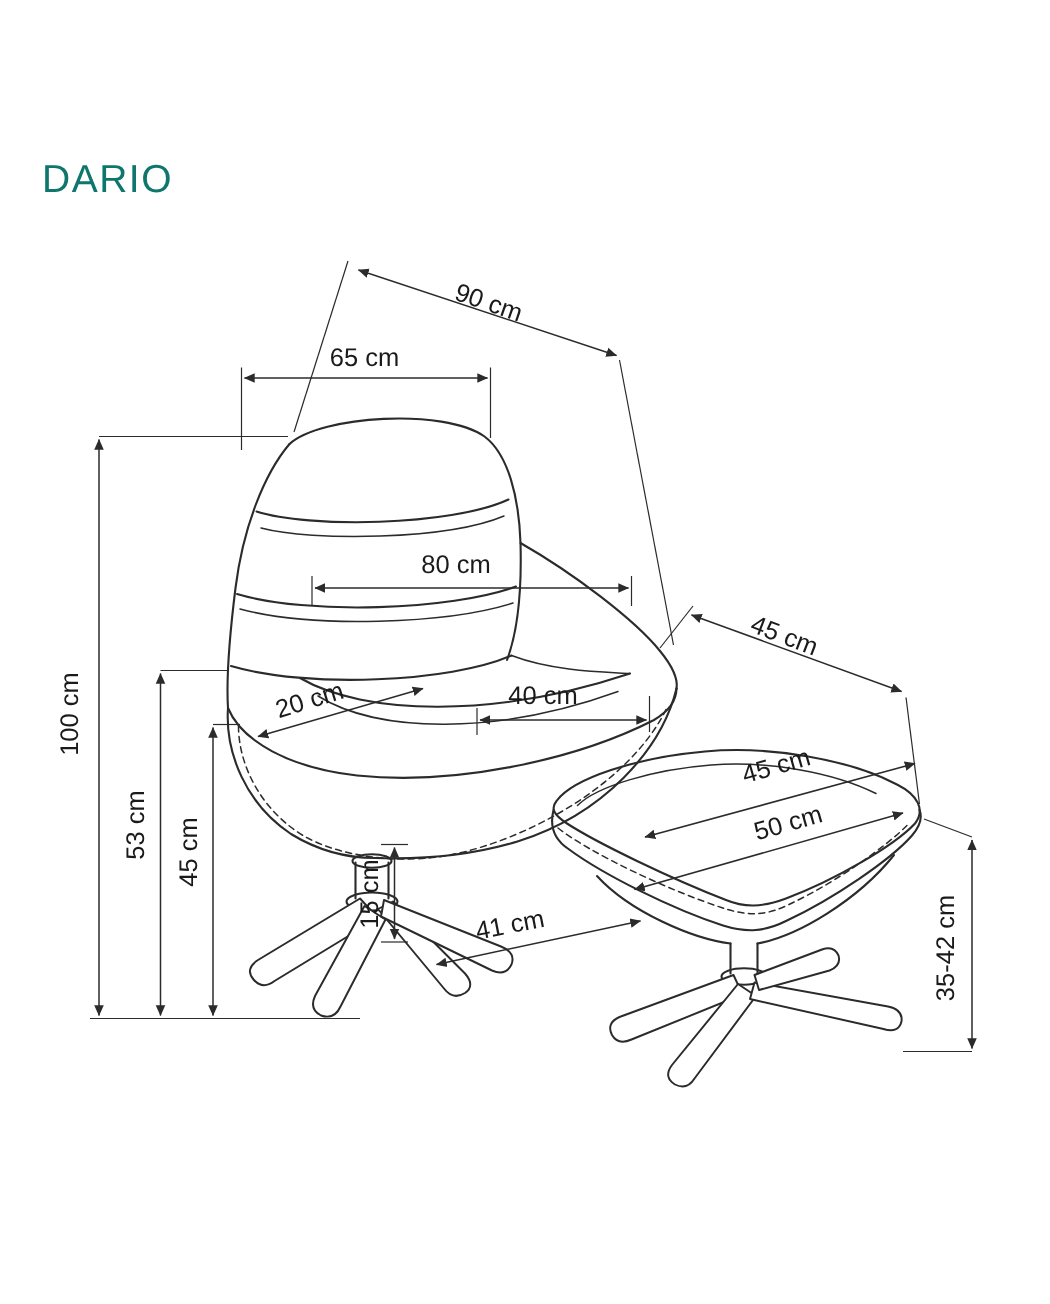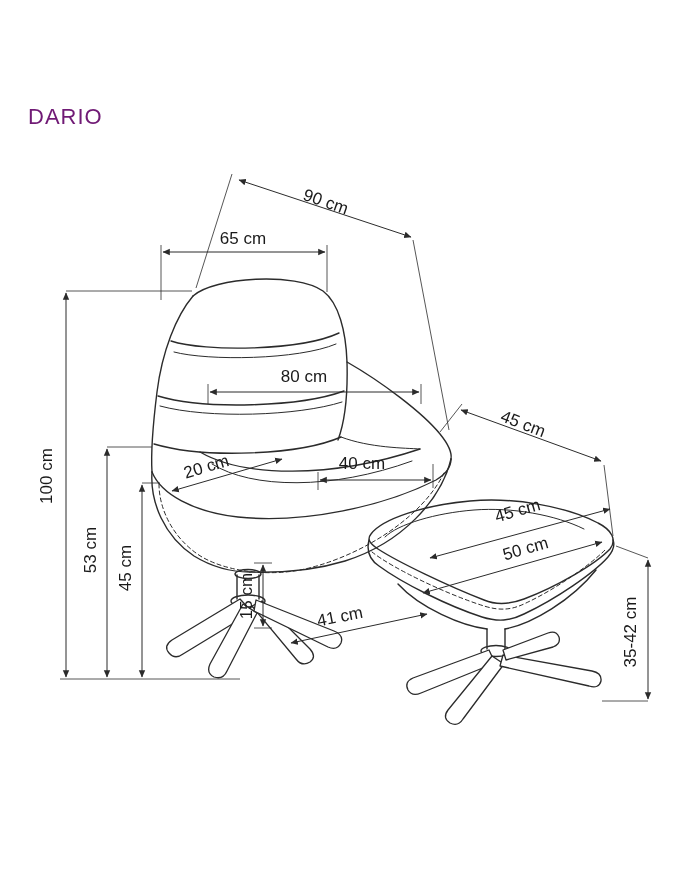--- a/index.html
+++ b/index.html
@@ -12,24 +12,24 @@
     width: 700px;
     height: 869px;
     background: #ffffff;
     overflow: hidden;
     font-family: "Liberation Sans", sans-serif;
   }
   .page-title {
     position: absolute;
     left: 28px;
     top: 104px;
-    font-size: 22px;
+    font-size: 26px;
     font-weight: 400;
     letter-spacing: 1px;
-    color: #701a75;
+    color: #0f766e;
     user-select: none;
   }
   svg.diagram {
     position: absolute;
     left: 0;
     top: 0;
   }
   svg text {
     font-family: "Liberation Sans", sans-serif;
     font-size: 17px;

